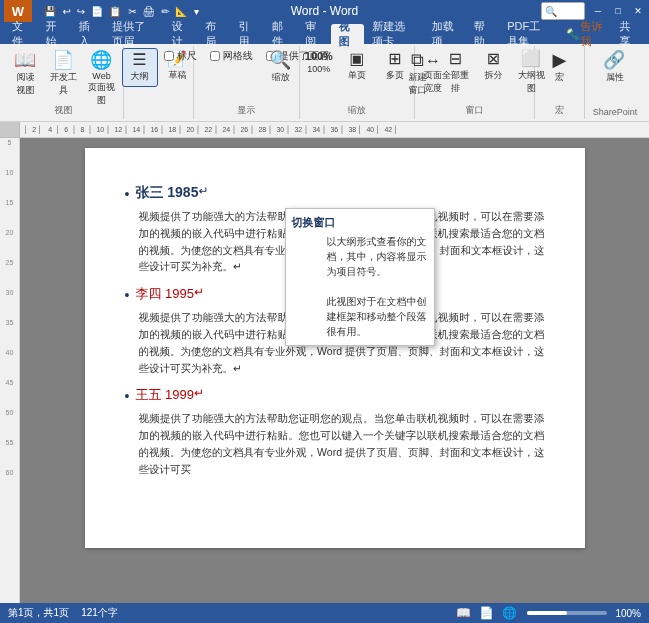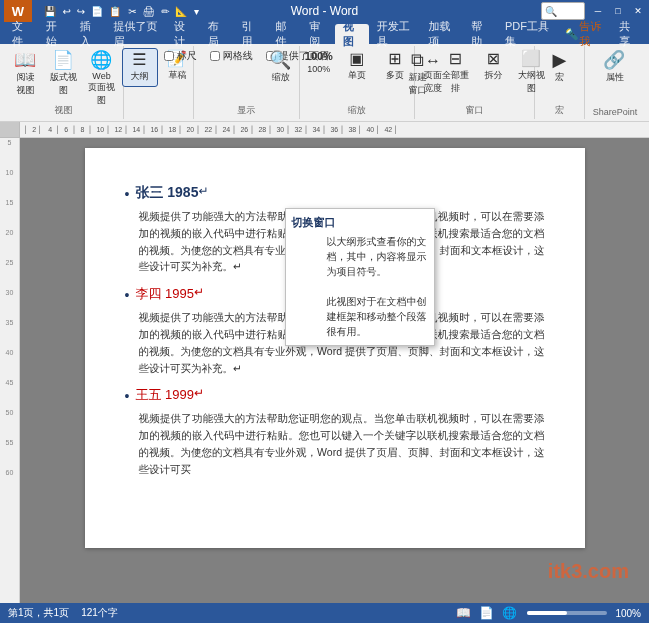--- a/index.html
+++ b/index.html
@@ -354,21 +354,21 @@
   <div class="ribbon-tab">
       <span>邮件</span>
     </div>
   <div class="ribbon-tab">
       <span>审阅</span>
     </div>
   <div class="ribbon-tab active">
       <span>视图</span>
     </div>
   <div class="ribbon-tab">
-      <span>开发工具</span>
+      <span>新建选项卡</span>
     </div>
   <div class="ribbon-tab">
       <span>加载项</span>
     </div>
   <div class="ribbon-tab">
       <span>帮助</span>
     </div>
   <div class="ribbon-tab">
       <span>PDF工具集</span>
     </div>
@@ -381,21 +381,21 @@
 <div class="ribbon">
 
   <div class="ribbon-group" style="min-width:120px;">
     <div class="ribbon-group-content">
       <div class="ribbon-btn">
         <span class="btn-icon">📖</span>
         <span class="btn-label">阅读<br>视图</span>
       </div>
       <div class="ribbon-btn">
         <span class="btn-icon" style="font-size:18px;">📄</span>
-        <span class="btn-label">版式视图</span>
+        <span class="btn-label">开发工具</span>
       </div>
       <div class="ribbon-btn">
         <span class="btn-icon" style="font-size:18px;">🌐</span>
         <span class="btn-label">Web 页面视图</span>
       </div>
     </div>
     <div class="ribbon-group-label">视图</div>
   </div>
 
   <div class="ribbon-group" style="min-width:70px;">
@@ -546,21 +546,20 @@
       </div>
       <div class="para-text">视频提供了功能强大的方法帮助您证明您的观点。当您单击联机视频时，可以在需要添加的视频的嵌入代码中进行粘贴。您也可以键入一个关键字以联机搜索最适合您的文档的视频。为使您的文档具有专业外观，Word 提供了页眉、页脚、封面和文本框设计，这些设计可买为补充。↵</div>
 
       <div class="bullet-item">
         <span class="bullet-dot">•</span>
         <span class="item-title-red">王五 1999</span>
         <span style="color:#c00000; font-size:12px;">↵</span>
       </div>
       <div class="para-text">视频提供了功能强大的方法帮助您证明您的观点。当您单击联机视频时，可以在需要添加的视频的嵌入代码中进行粘贴。您也可以键入一个关键字以联机搜索最适合您的文档的视频。为使您的文档具有专业外观，Word 提供了页眉、页脚、封面和文本框设计，这些设计可买</div>
 
-      <div style="position:fixed; bottom:40px; right:20px; color:#e06030; font-size:20px; font-weight:bold; opacity:0.8; pointer-events:none;">itk3.com</div>
     </div>
   </div>
 </div>
 
 <div class="status-bar">
   <span>第1页，共1页</span>
   <span>121个字</span>
   <div class="status-right">
     <div class="view-icons">
       <span class="view-icon">📖</span>

